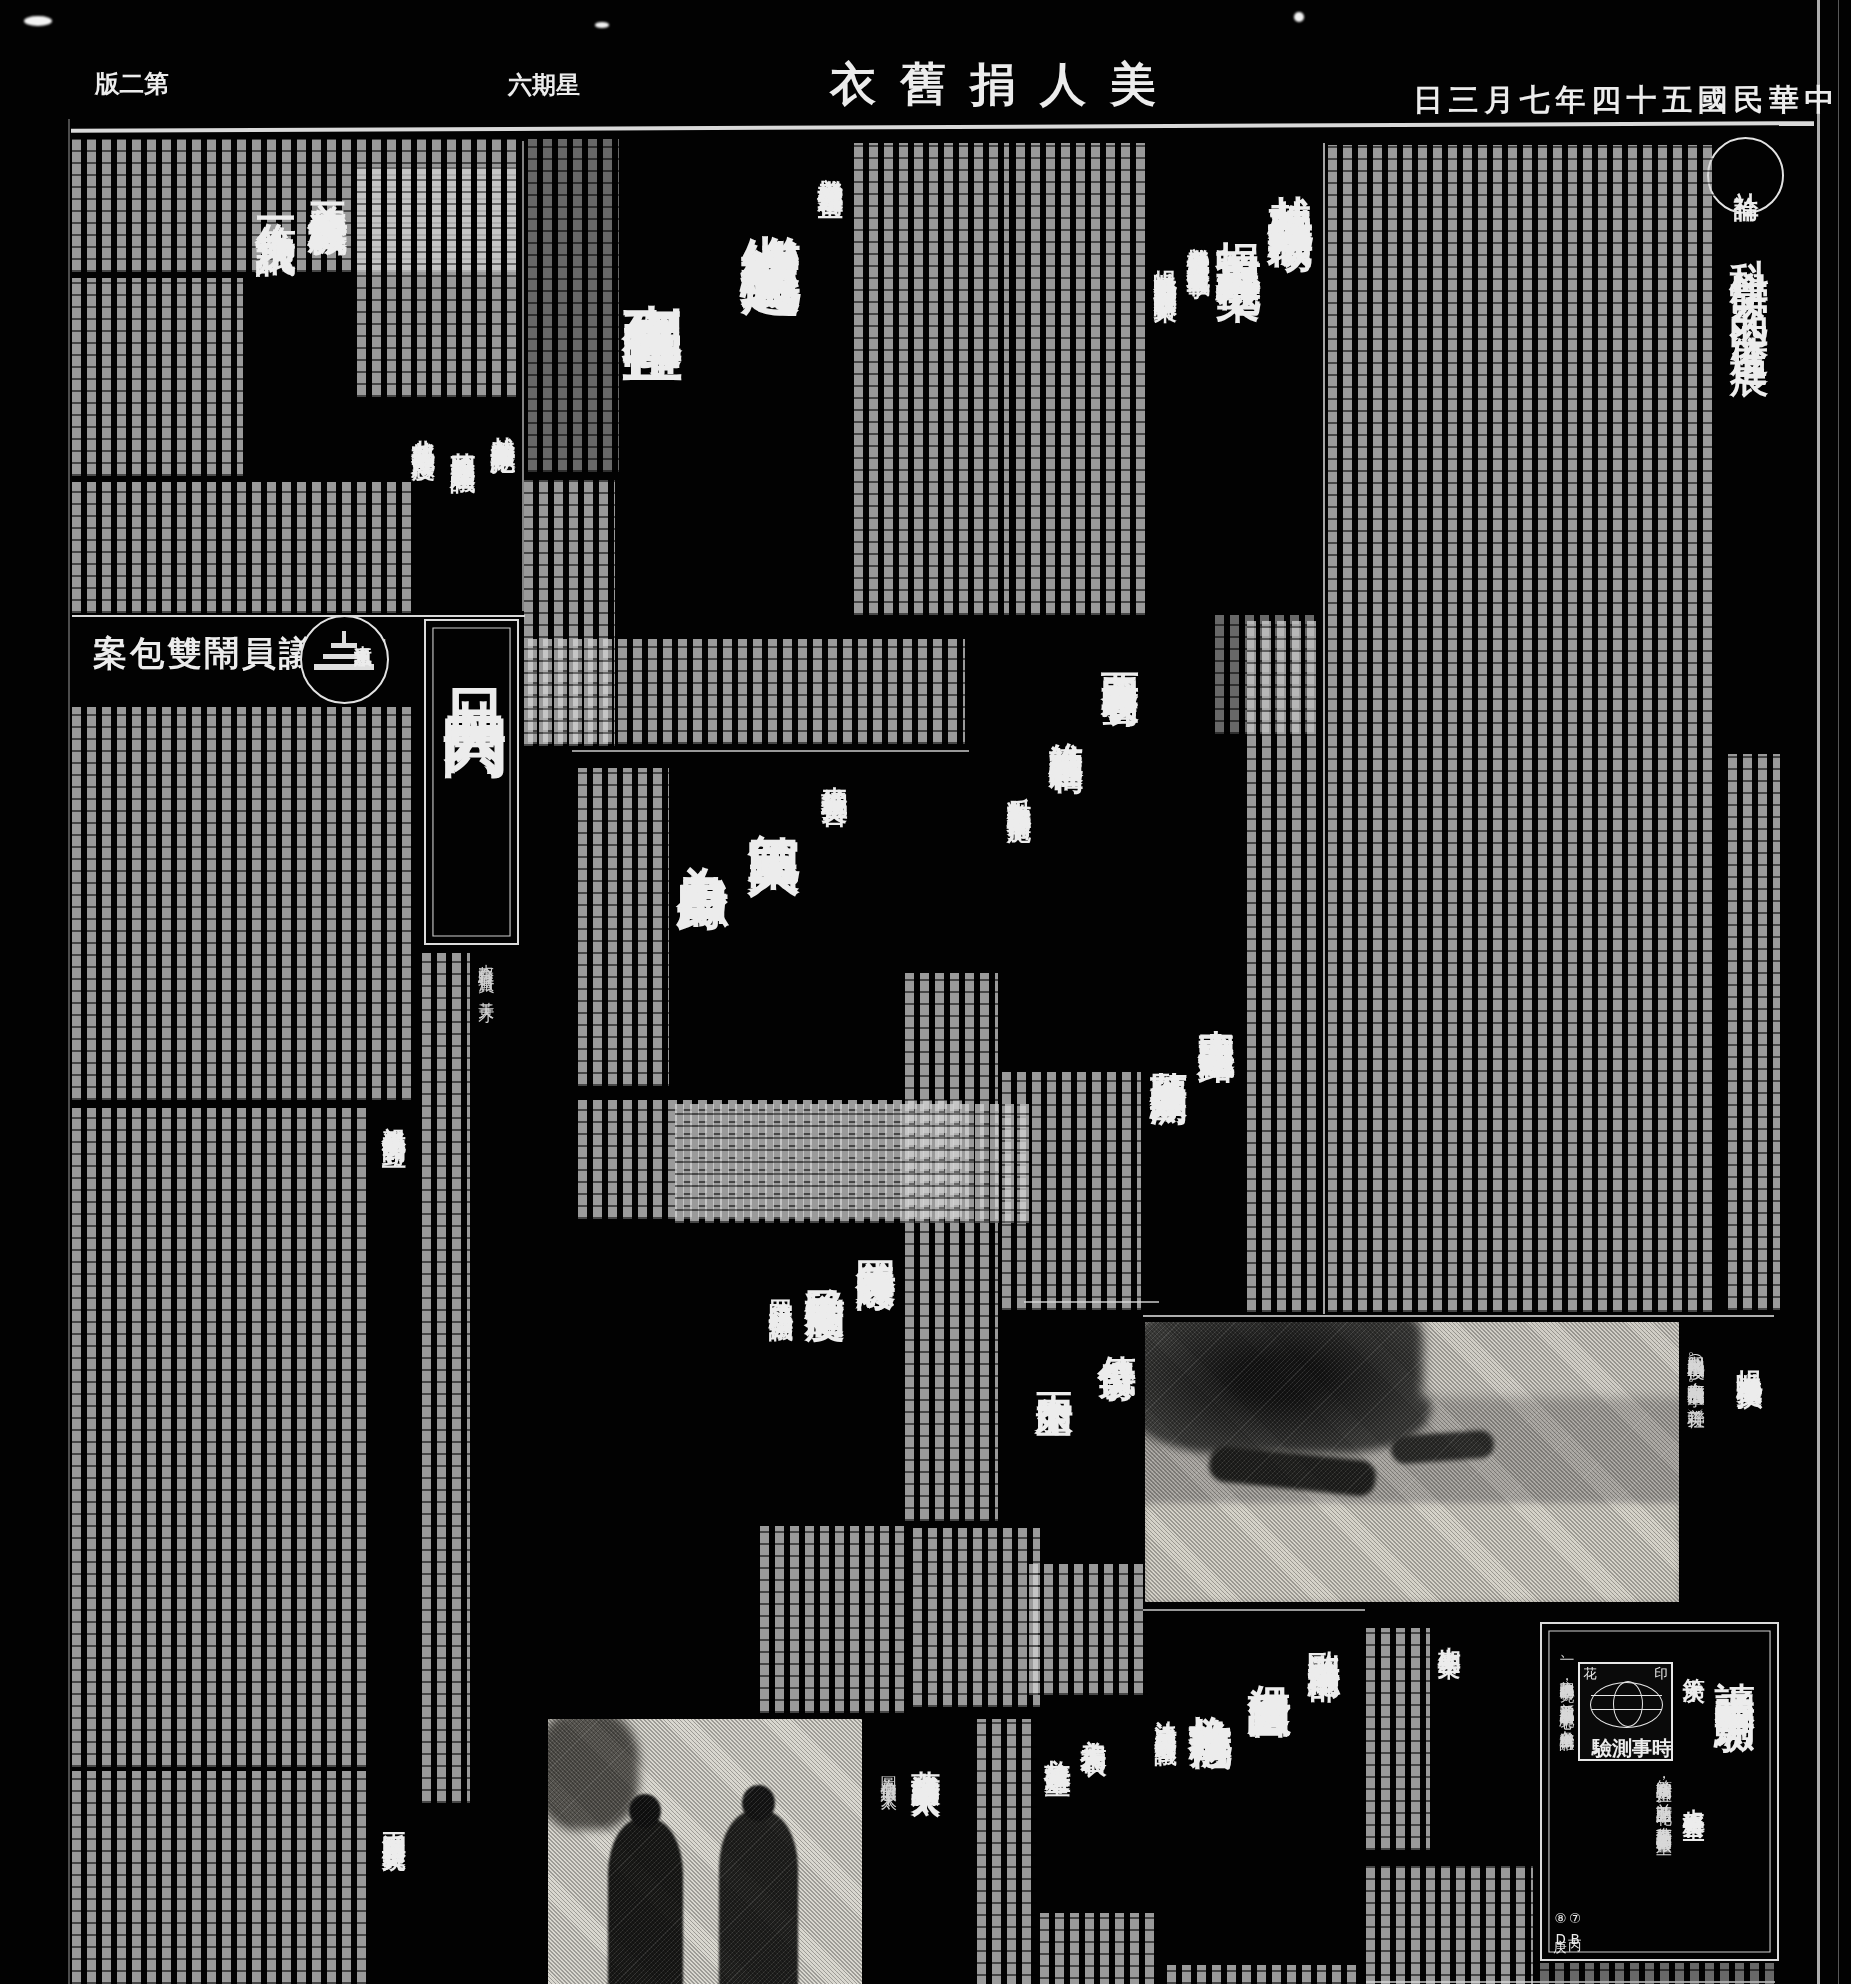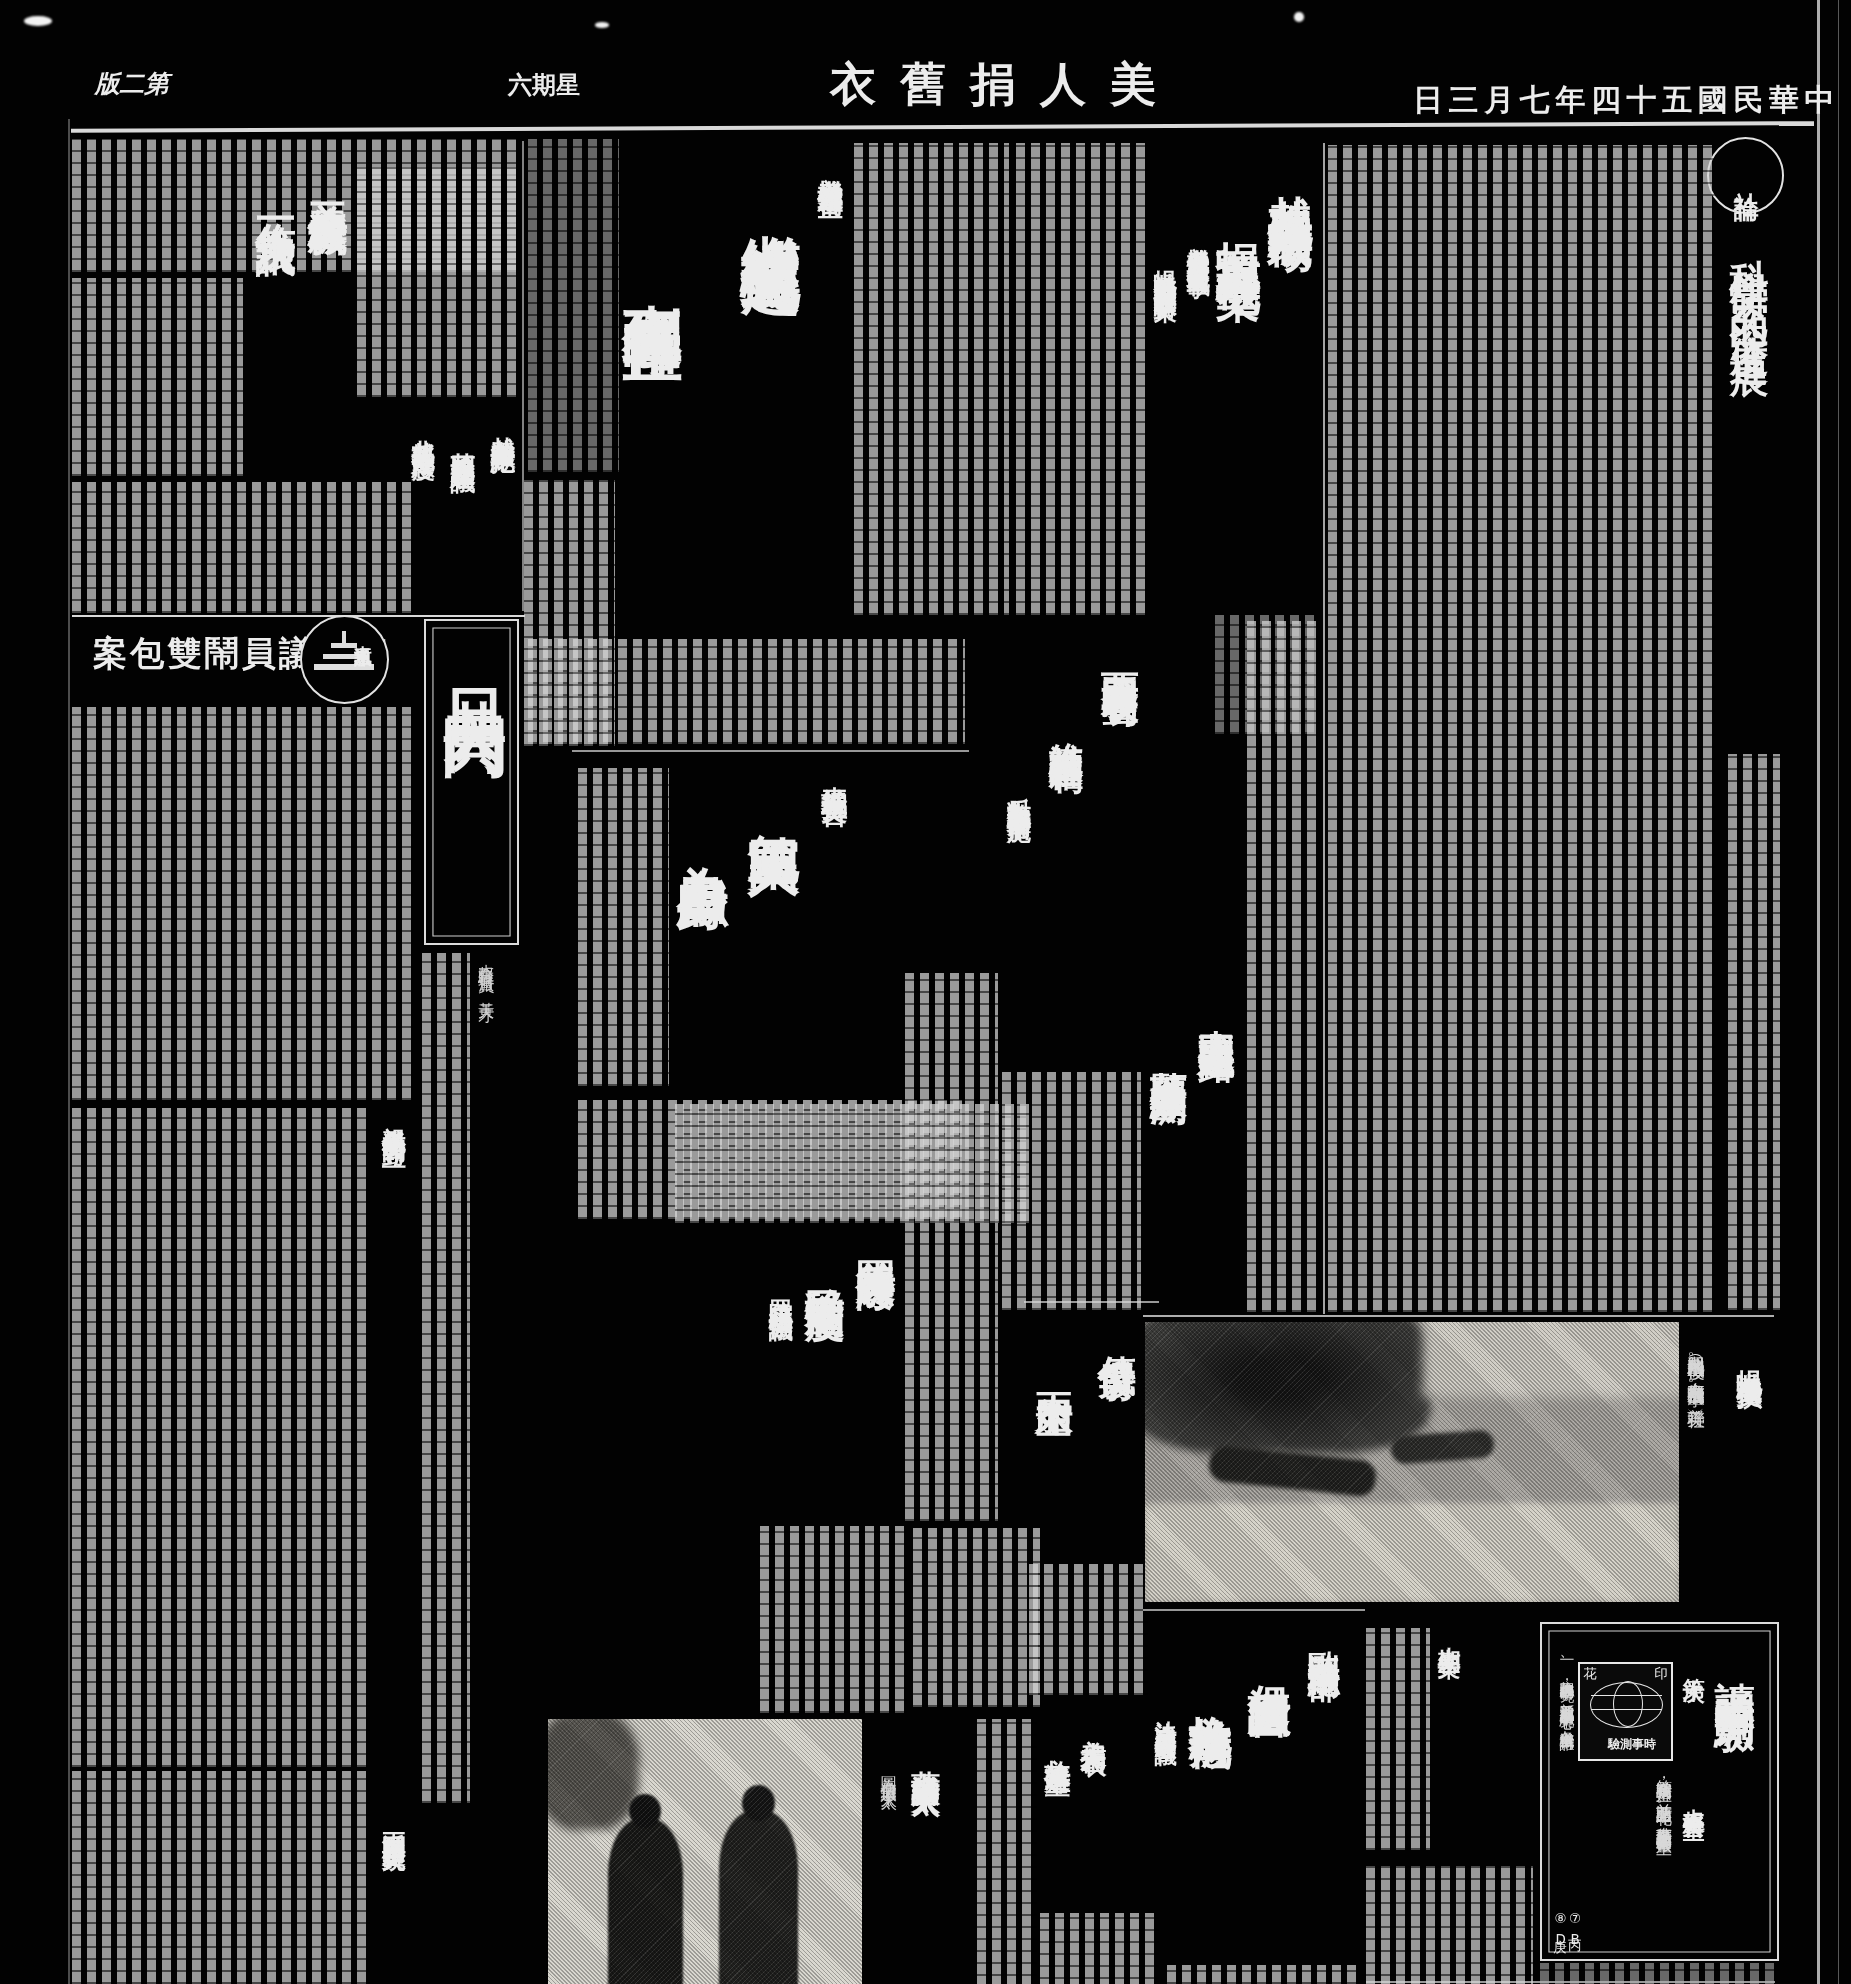--- a/index.html
+++ b/index.html
@@ -30,21 +30,21 @@
 
 <div class="page">
 
   <div class="ab rule" style="left:1817px;top:0;width:3.2px;height:2634px;opacity:.8;"></div>
   <div class="ab rule" style="left:1838px;top:0;width:1.2px;height:2634px;opacity:.4;"></div>
   <div class="ab rule" style="left:68px;top:119px;width:1.6px;height:2461px;opacity:.35;"></div>
   <div class="ab speck" style="left:24px;top:16px;width:28px;height:10.3px;"></div>
   <div class="ab speck" style="left:595px;top:22px;width:13.5px;height:5.6px;"></div>
   <div class="ab speck" style="left:1294px;top:12px;width:9.5px;height:9.5px;"></div>
 
-  <div class="ab hl rtl" style="left:95px;top:71px;font-size:24.6px;font-style:italic;">第二版</div>
+  <div class="ab hl rtl" style="left:95px;top:71px;font-size:24.6px;">第二版</div>
   <div class="ab hl rtl" style="left:508px;top:73px;font-size:24px;">星期六</div>
   <div class="ab hl rtl" style="left:830px;top:60px;font-size:46px;letter-spacing:24px;">美人捐舊衣</div>
   <div class="ab hl rtl" style="left:1413px;top:84px;font-size:30px;letter-spacing:5.6px;">中華民國五十四年七月三日</div>
   <div class="ab rule" style="left:71px;top:125px;width:1743px;height:3.6px;transform:rotate(-0.25deg);"></div>
 
   <div class="ab circleLogo" style="left:1707px;top:137px;width:73px;height:73px;">
     <div class="hl v" style="font-size:24.6px;">社論</div>
   </div>
   <div class="ab hl v" style="left:1728px;top:228px;height:500px;font-size:39px;letter-spacing:12.7px;">科學研究的深度進展</div>
   <div class="ab tn" style="left:1328px;top:145px;width:387px;height:1167px;"></div>
@@ -158,21 +158,21 @@
     <div class="hl v ab" style="left:140px;top:36px;height:119px;font-size:22px;">第十次</div>
     <div class="hl v ab" style="left:140px;top:167px;height:135px;font-size:22px;">本報資料室</div>
     <div class="ab" style="left:36px;top:38px;width:91px;height:95px;border:2px solid #e8e8e8;background:#0a0a0a;">
       <div class="ab hl" style="left:3.2px;top:1.6px;font-size:13.5px;font-weight:400;">花</div>
       <div class="ab hl" style="right:3.2px;top:1.6px;font-size:13.5px;font-weight:400;">印</div>
       <div class="ab" style="left:10px;top:17.5px;width:71px;height:44px;border:1.6px solid #e8e8e8;border-radius:50%;">
         <div class="ab" style="left:22px;top:-1.6px;width:28px;height:44px;border:1.2px solid #e8e8e8;border-radius:50%;"></div>
         <div class="ab" style="left:0;top:12.7px;width:71px;height:1.2px;background:#e8e8e8;"></div>
         <div class="ab" style="left:0;top:26px;width:71px;height:1.2px;background:#e8e8e8;"></div>
       </div>
-      <div class="ab hl rtl" style="left:12px;top:74px;font-size:12px;margin-left:16px;">時事測驗</div>
+      <div class="ab hl rtl" style="left:12px;top:74px;font-size:20px;">時事測驗</div>
     </div>
     <div class="hl v ab" style="left:36px;top:143px;height:175px;width:95px;font-size:16px;font-weight:400;color:#d8d8d8;letter-spacing:0.8px;">答案請寫在明信片上，並請剪貼上面印花。來件請在下星期三前寄本報三〇八室。</div>
     <div class="hl v ab" style="left:11px;top:28px;height:254px;width:22px;font-size:15px;font-weight:400;color:#d8d8d8;letter-spacing:0.8px;">一、為加強國內科學研究，新近成立了那五個科學研究中心？各主辦機構為誰？</div>
     <div class="hl v ab" style="left:11px;top:286px;height:44px;font-size:13.5px;font-weight:400;">⑦丙B ⑧庚D</div>
   </div>
   <div class="ab tn dim" style="left:1540px;top:1963px;width:234px;height:44px;"></div>
 
   <div class="ab photo" style="left:548px;top:1719px;width:314px;height:349px;background:#d8d6ce;">
     <div class="ab" style="left:-12px;top:-8px;width:103px;height:119px;background:#55534e;border-radius:40%;filter:blur(4.8px);"></div>
     <div class="ab" style="left:60px;top:99px;width:75px;height:222px;background:#191917;border-radius:45% 45% 10% 10% / 25% 25% 5% 5%;filter:blur(1.2px);"></div>

